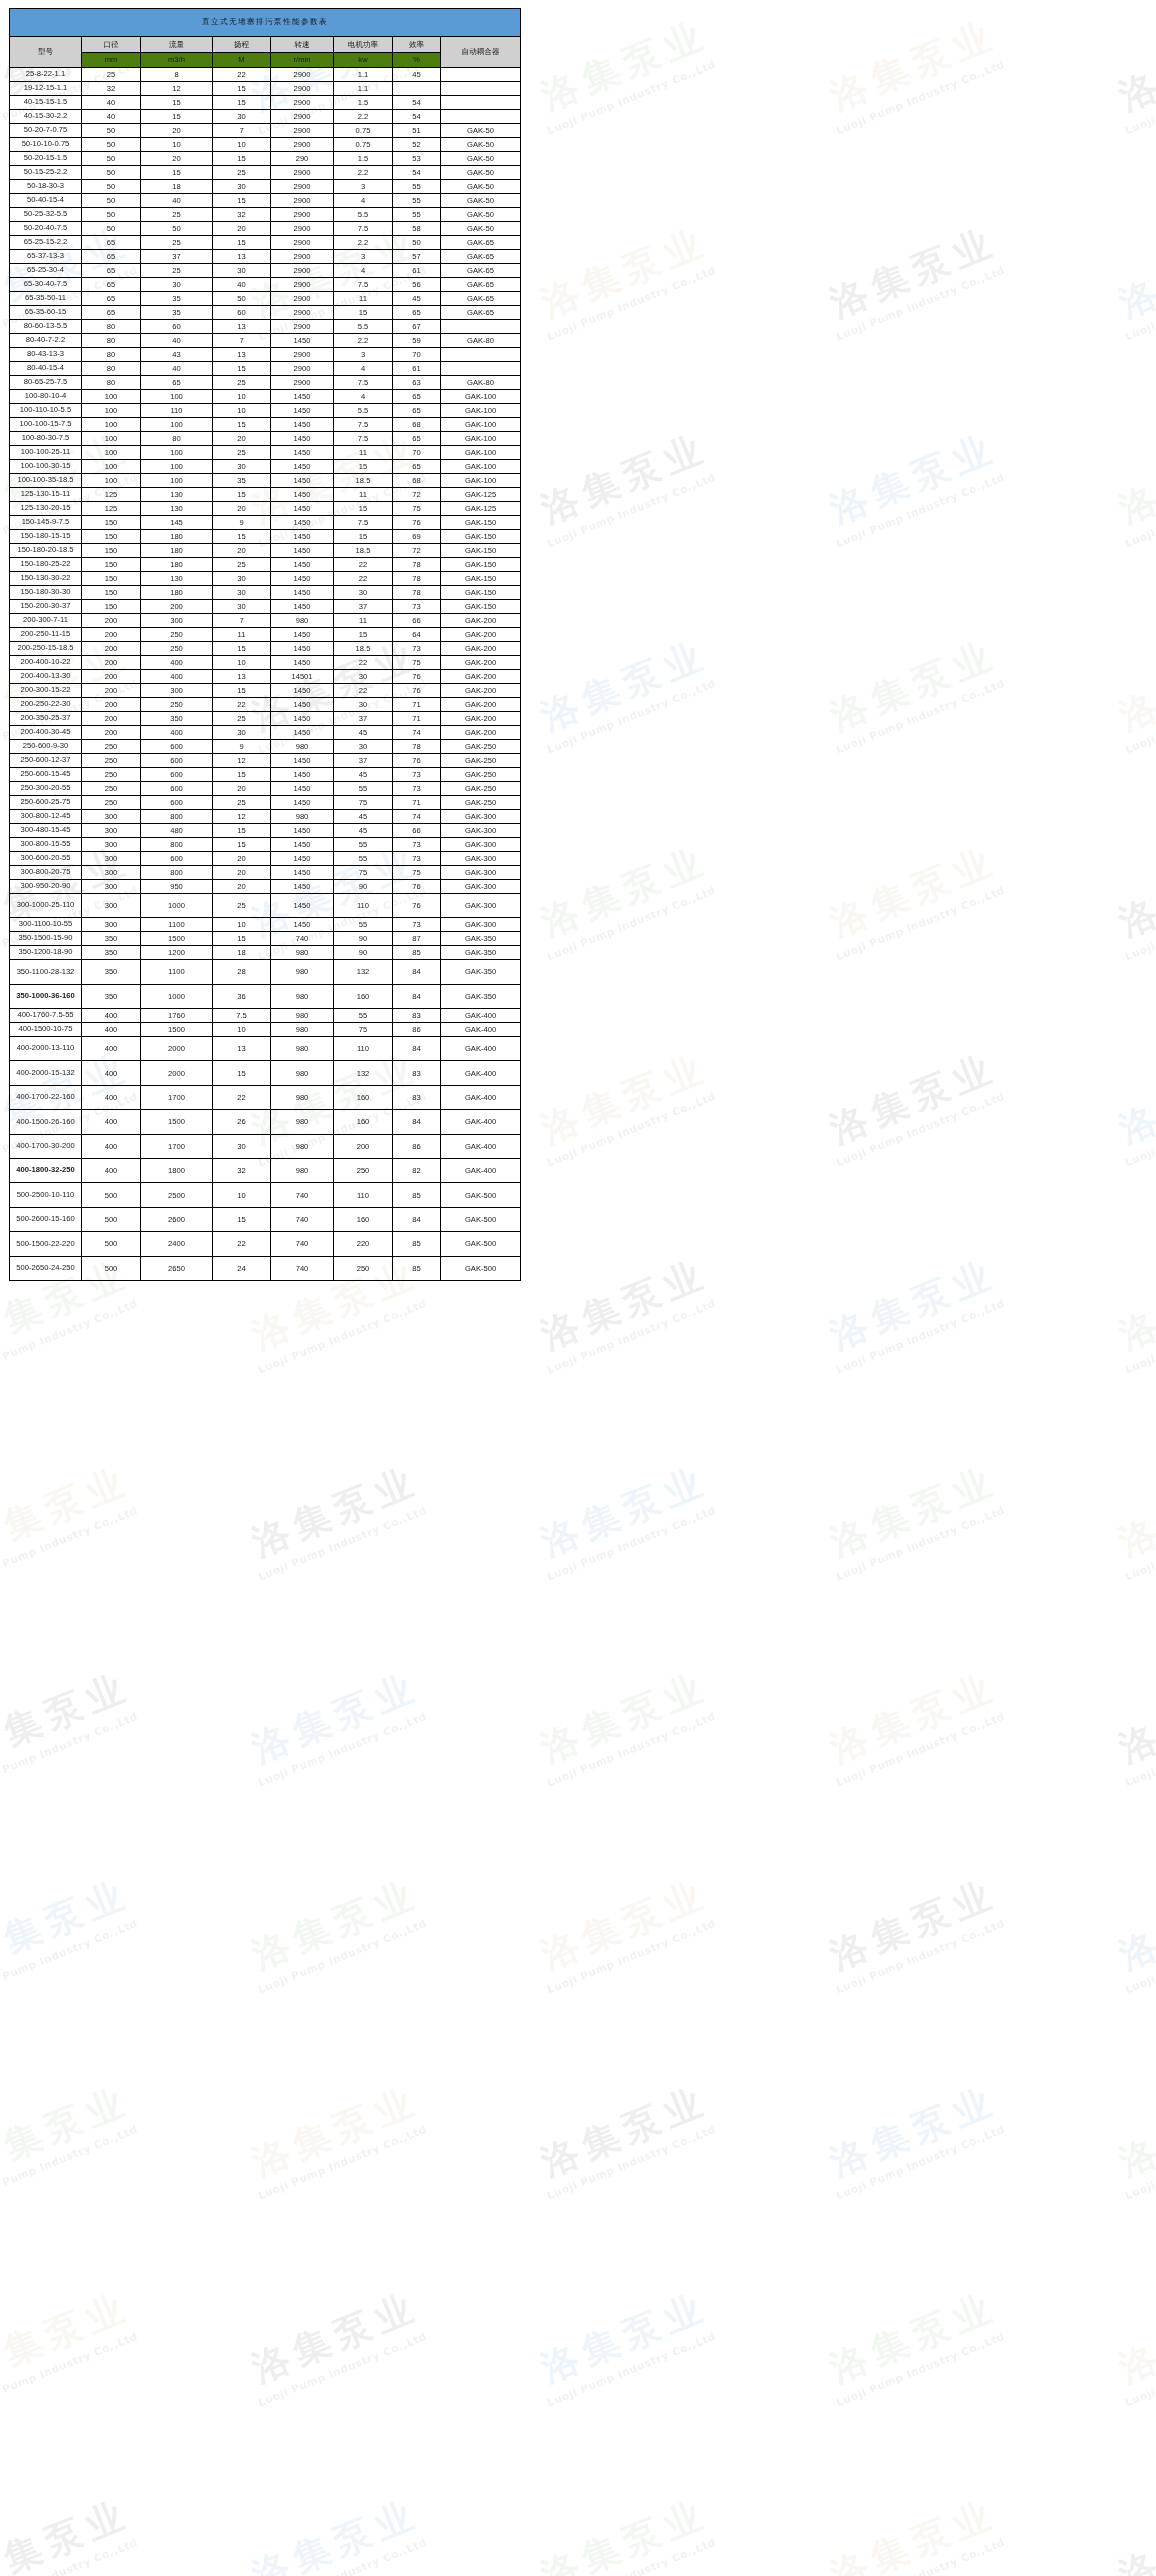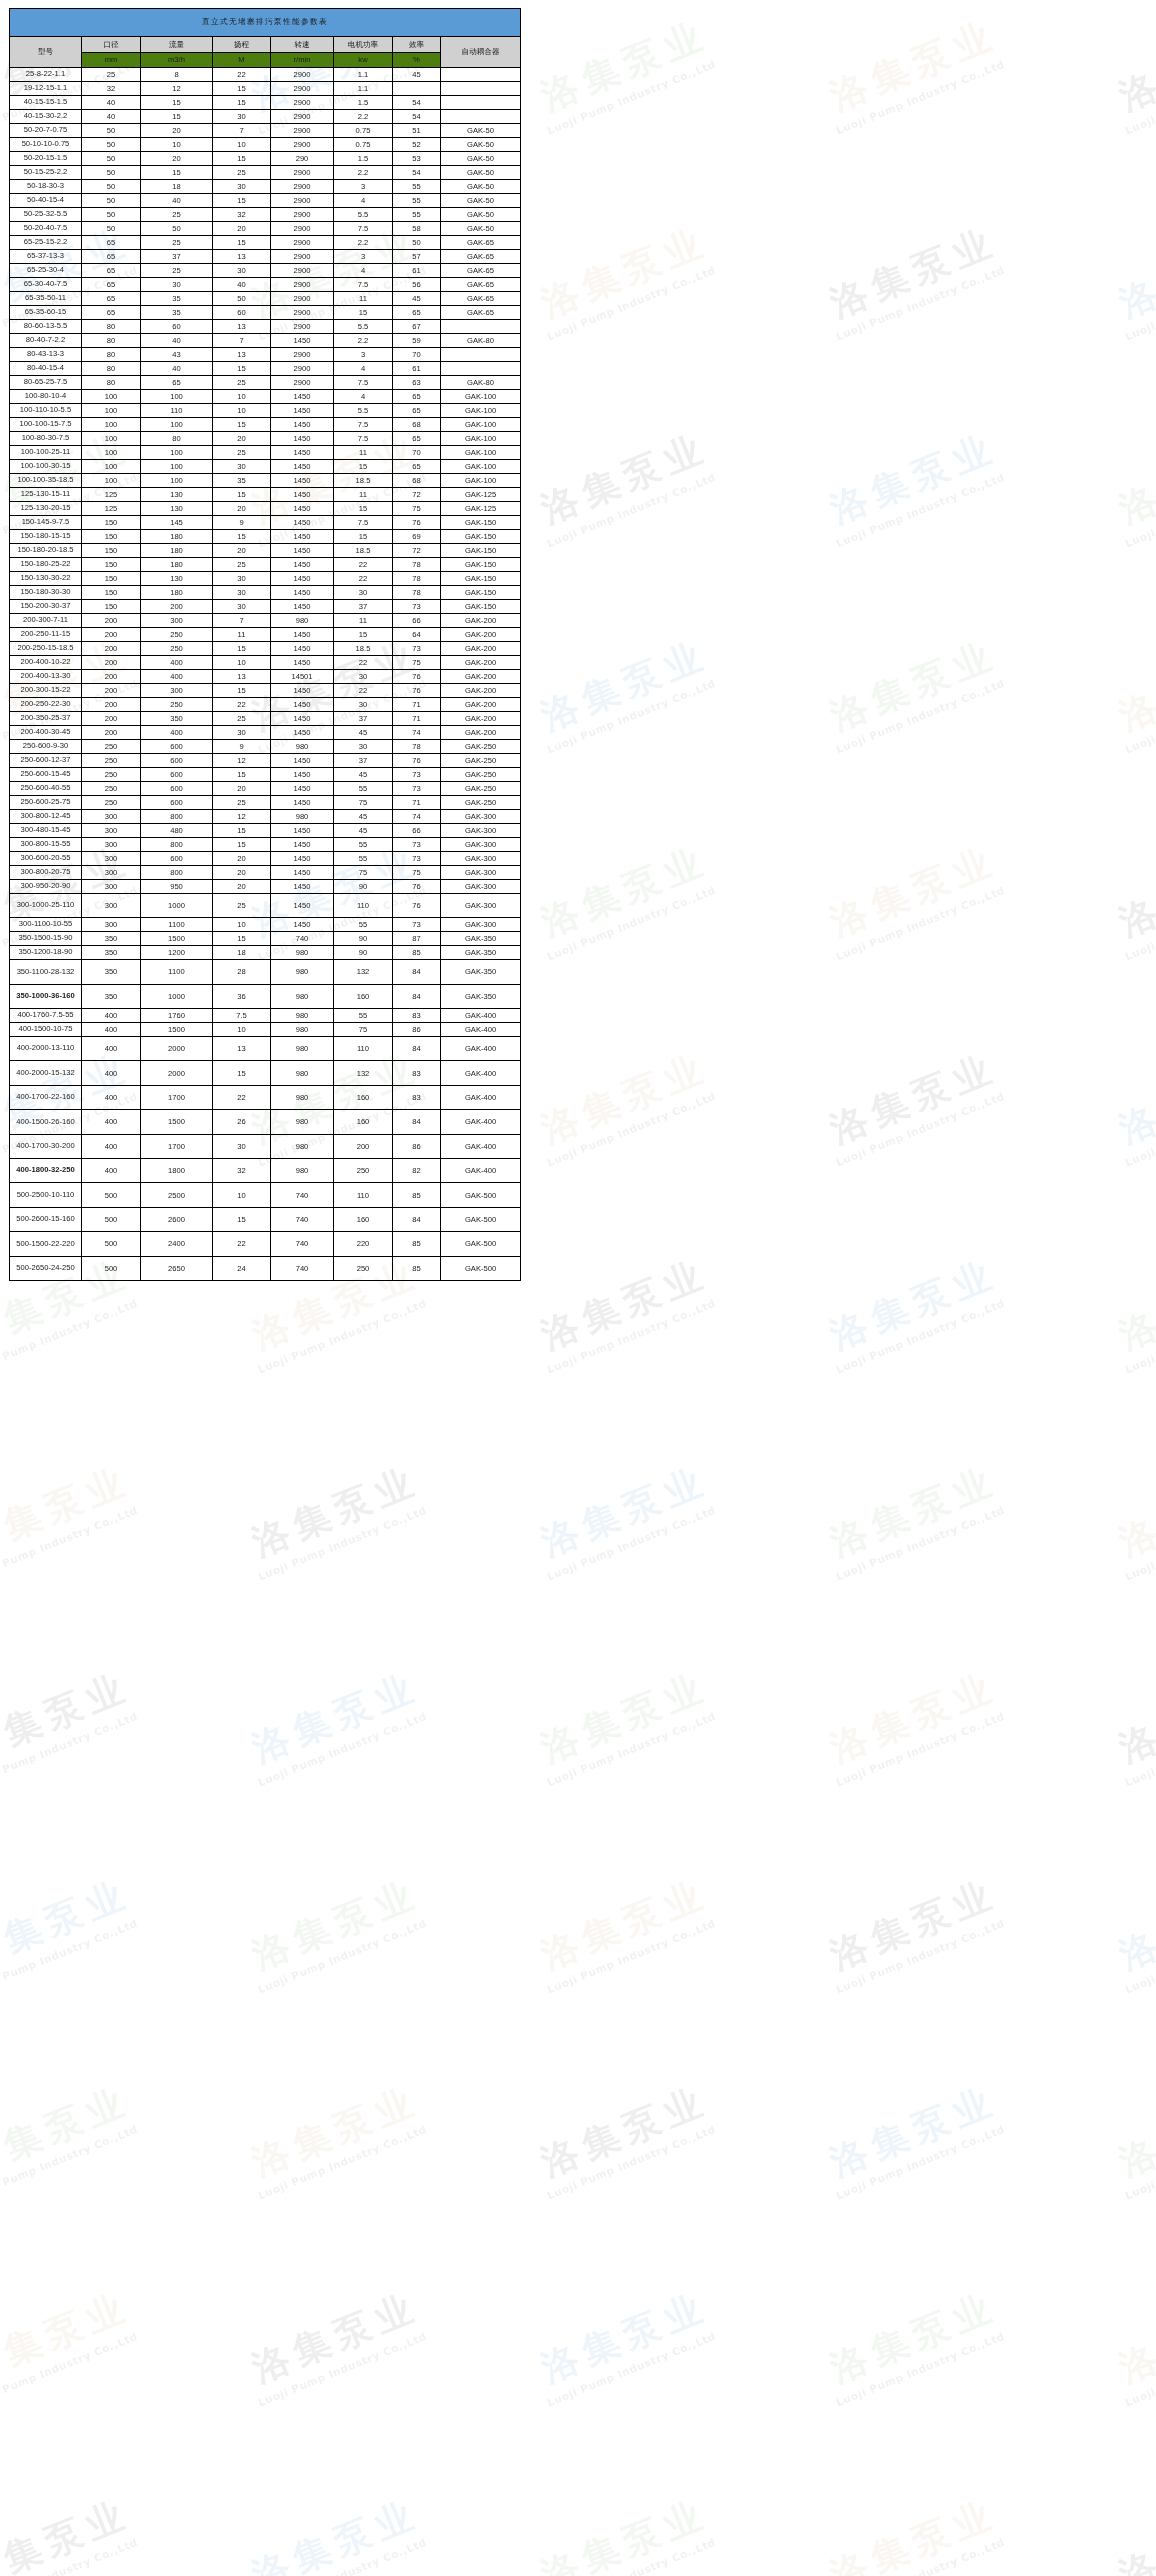--- a/index.html
+++ b/index.html
@@ -771,21 +771,21 @@
             <td class="m-plain">250-600-15-45</td>
             <td>250</td>
             <td>600</td>
             <td>15</td>
             <td>1450</td>
             <td>45</td>
             <td>73</td>
             <td>GAK-250</td>
           </tr>
           <tr>
-            <td class="m-plain">250-600-40-55</td>
+            <td class="m-plain">250-300-20-55</td>
             <td>250</td>
             <td>600</td>
             <td>20</td>
             <td>1450</td>
             <td>55</td>
             <td>73</td>
             <td>GAK-250</td>
           </tr>
           <tr>
             <td class="m-plain">250-600-25-75</td>

